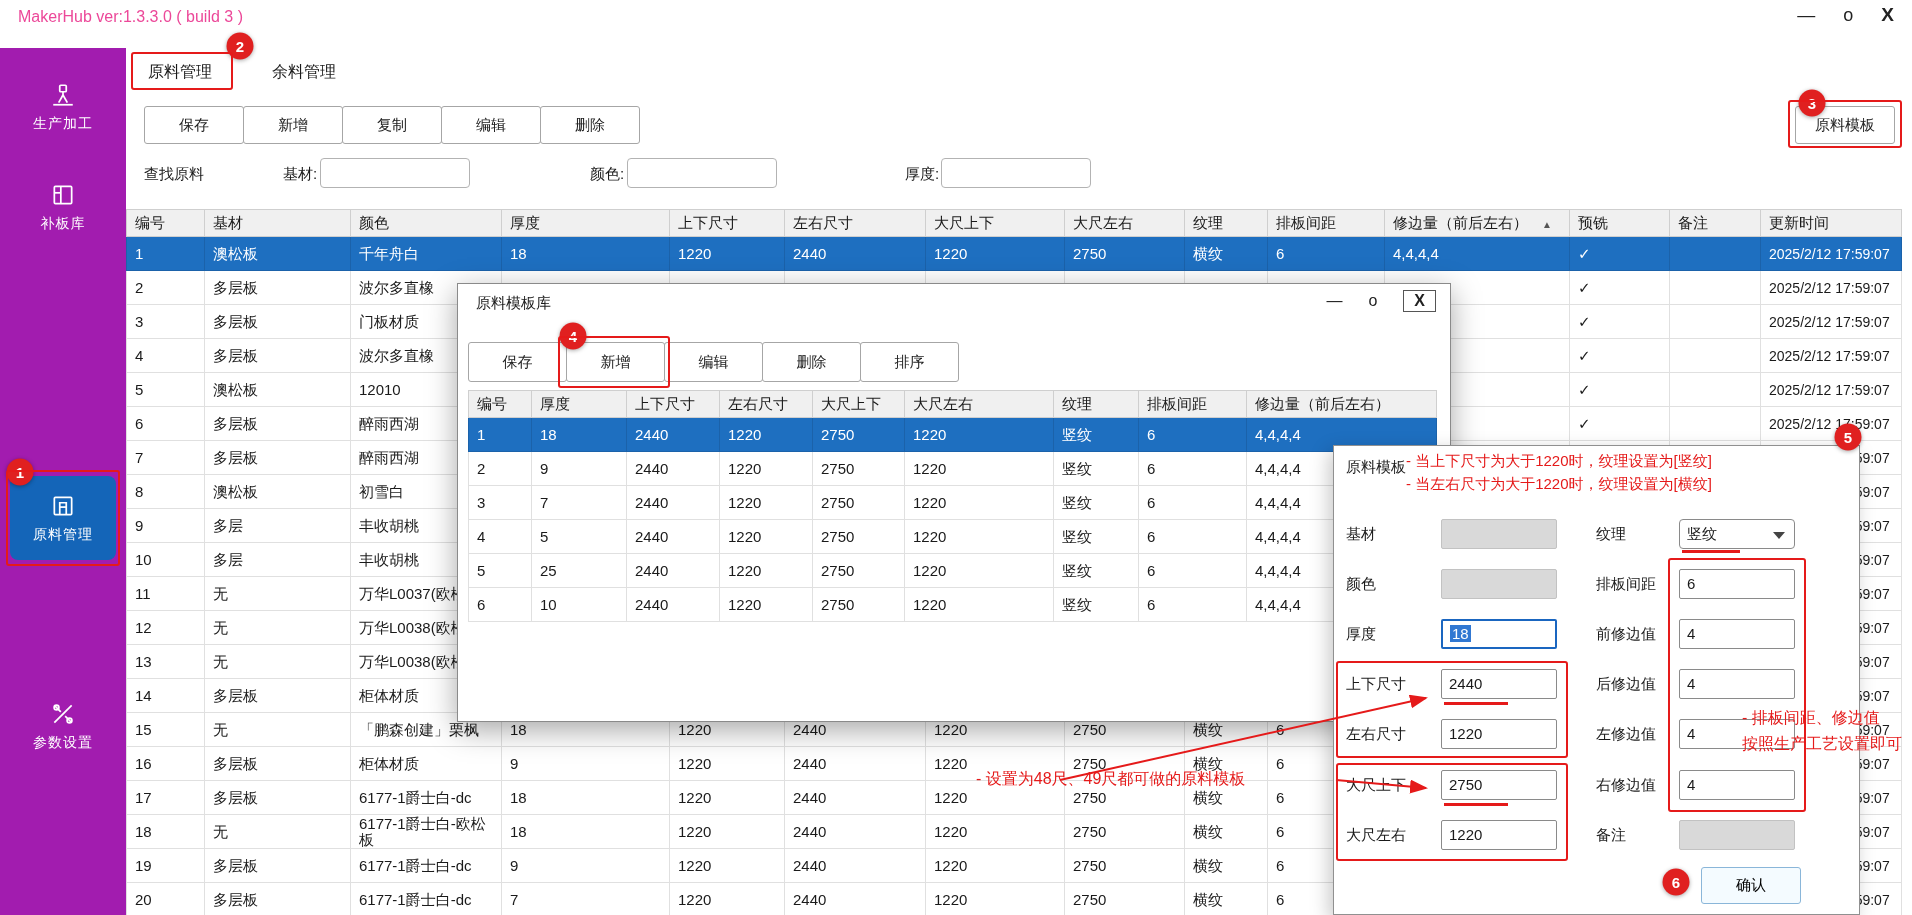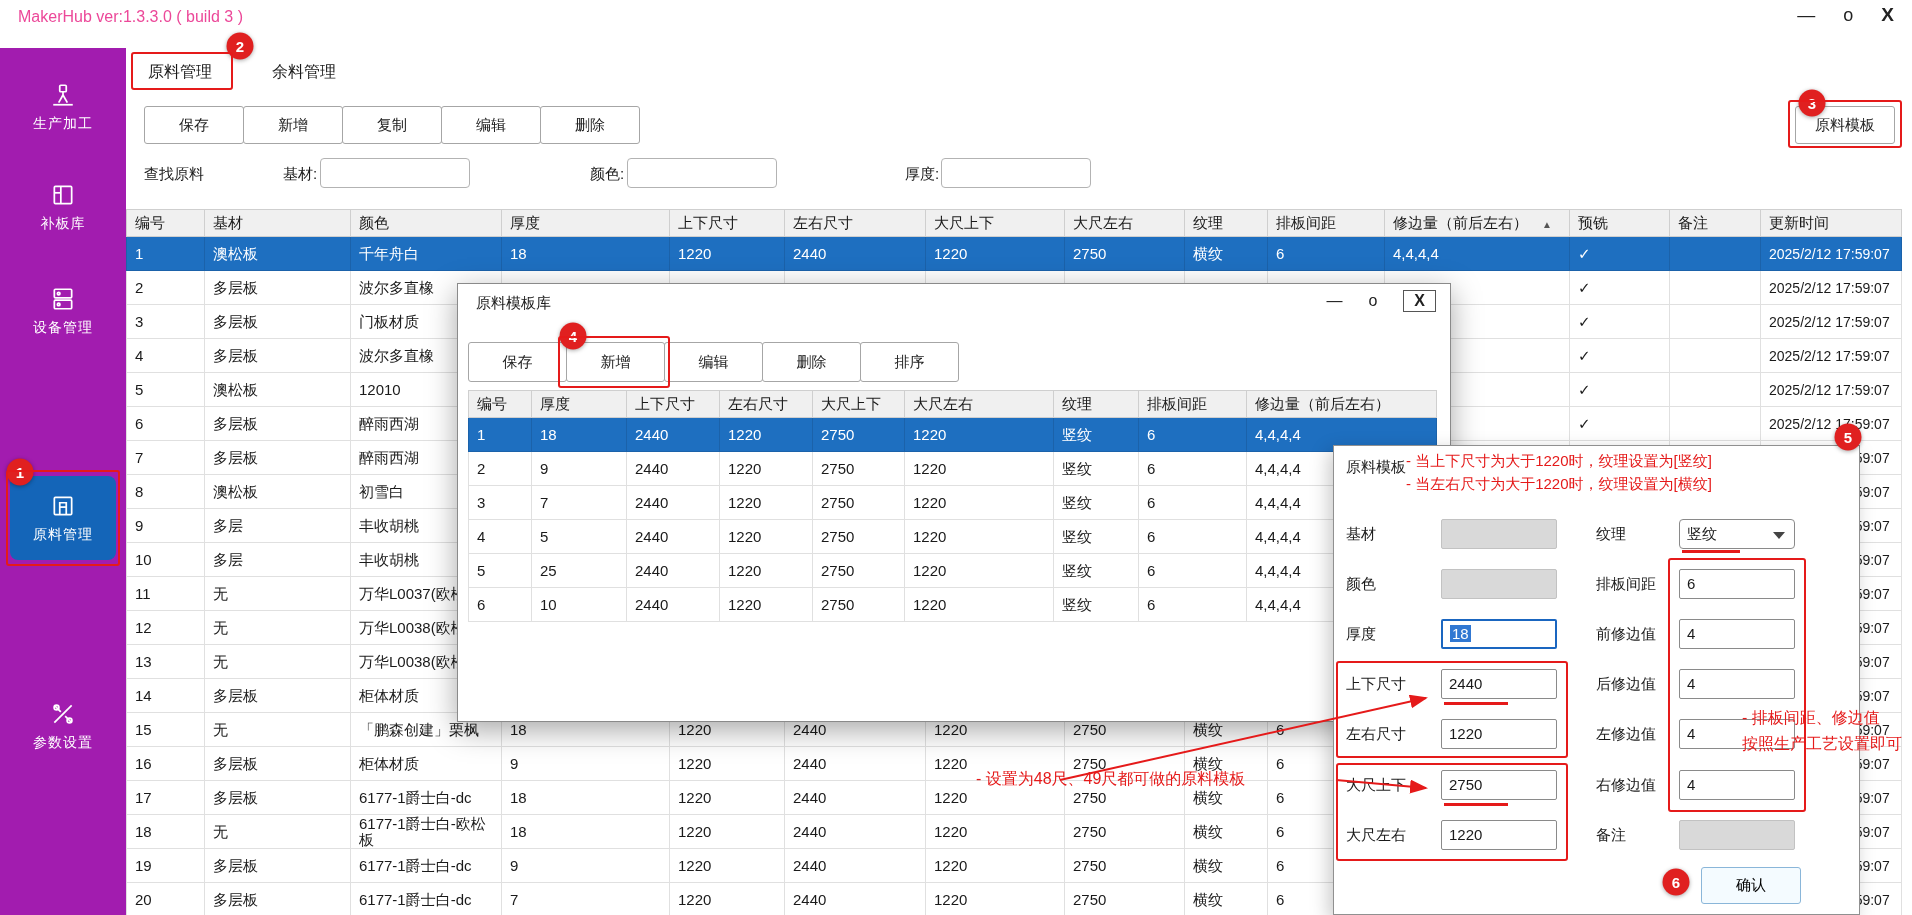--- a/index.html
+++ b/index.html
@@ -115,33 +115,20 @@
         <span class="sicon">
           <svg viewBox="0 0 24 24">
             <g fill="none" stroke="#fff" stroke-width="1.6">
               <rect x="4" y="4" width="16" height="16" rx="1"></rect>
               <path d="M10 4v16"></path>
               <path d="M4 10h6"></path>
             </g>
           </svg>
         </span>
         <span class="slabel">补板库</span>
-      </div>
-      <div class="side-item" style="top: 221px;">
-        <span class="sicon">
-          <svg viewBox="0 0 24 24">
-            <g fill="none" stroke="#fff" stroke-width="1.6">
-              <rect x="4" y="3" width="16" height="8" rx="1"></rect>
-              <rect x="4" y="13" width="16" height="8" rx="1"></rect>
-              <circle cx="8" cy="7" r="1.2"></circle>
-              <circle cx="8" cy="17" r="1.2"></circle>
-            </g>
-          </svg>
-        </span>
-        <span class="slabel">设备管理</span>
       </div>
       <div class="side-item sel" style="top: 428px;">
         <span class="sicon">
           <svg viewBox="0 0 24 24">
             <g fill="none" stroke="#fff" stroke-width="1.6">
               <rect x="4" y="4" width="16" height="16" rx="1"></rect>
               <path d="M9 20V9h6v11"></path>
               <path d="M9 13h6"></path>
             </g>
           </svg>

